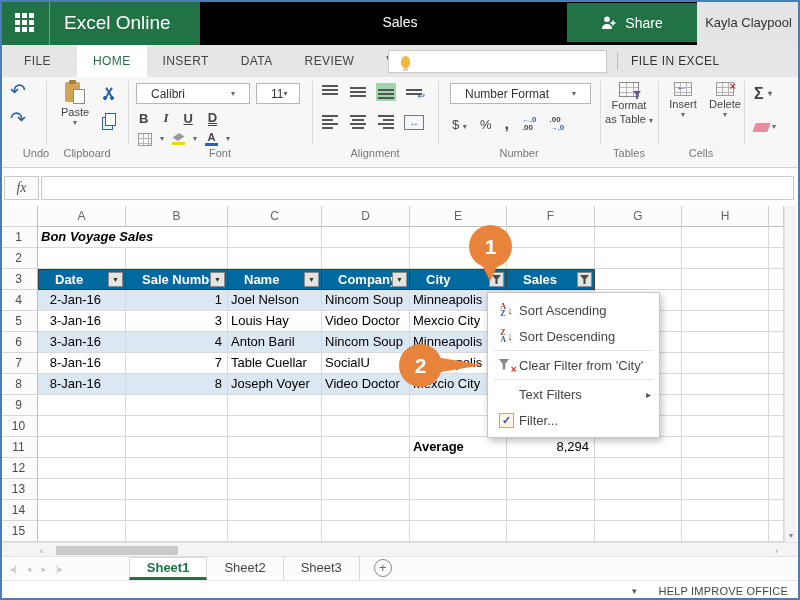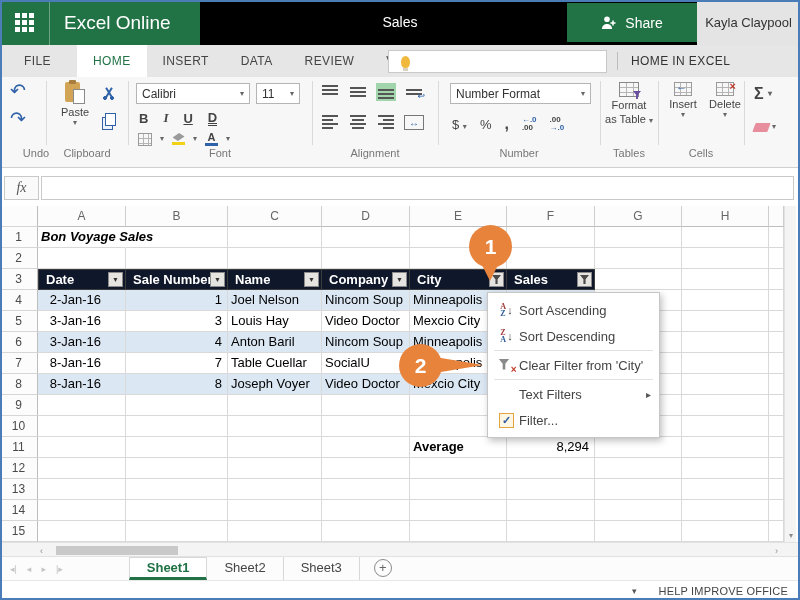--- a/index.html
+++ b/index.html
@@ -45,21 +45,21 @@
   .pasteico .clip{position:absolute;left:0;top:1px;width:15px;height:20px;background:#d2a455;border-radius:2px}
   .pasteico .cliptop{position:absolute;left:4px;top:-1px;width:7px;height:4px;background:#a87e3f;border-radius:1px}
   .pasteico .page{position:absolute;right:0;bottom:0;width:12px;height:15px;background:#fff;border:1px solid #8a8a8a}
   .cutico{position:relative;width:13px;height:13px;background:
       radial-gradient(circle at 3px 11px,#2f62a8 1.6px,transparent 2.2px),
       radial-gradient(circle at 10px 11px,#2f62a8 1.6px,transparent 2.2px)}
   .cutico::before,.cutico::after{content:"";position:absolute;left:6px;top:0;width:2px;height:11px;background:#2f62a8}
   .cutico::before{transform:rotate(32deg)}.cutico::after{transform:rotate(-32deg)}
   .copyico{position:relative;width:11px;height:13px;border:1px solid #2f62a8;background:#eef3fb}
   .copyico::after{content:"";position:absolute;left:2px;top:-5px;width:9px;height:11px;border:1px solid #2f62a8;background:#fff}
-  .selbox{background:#fff;border:1px solid #b5b5b5;font-size:12px;color:#333;display:flex;align-items:center;padding:0 5px;cursor:pointer}
+  .selbox{background:#fff;border:1px solid #b5b5b5;font-size:12px;color:#333;display:flex;align-items:center;padding:0 14px;cursor:pointer}
   .selbox .caret{margin-left:auto}
   .fmtchar{font-weight:bold;font-size:13px;color:#444;cursor:pointer}
   .u1{text-decoration:underline}
   .u2{border-bottom:3px double #444;line-height:11px}
   .gridico{width:14px;height:13px;border:1px solid #9a9a9a;background-image:linear-gradient(#b5b5b5 1px,transparent 1px),linear-gradient(90deg,#b5b5b5 1px,transparent 1px);background-size:5px 5px;background-position:-1px -1px}
   .fillwrap,.fcolwrap{display:flex;flex-direction:column;align-items:center;gap:1px}
   .fillico{width:12px;height:8px;background:#9a9a9a;clip-path:polygon(0 55%,55% 0,100% 45%,45% 100%)}
   .ybar{width:13px;height:3px;background:#f2d214}
   .fA{font-weight:bold;font-size:11px;line-height:10px;color:#444}
   .bbar{width:13px;height:3px;background:#2f62a8}
@@ -91,21 +91,21 @@
   .grow{display:flex;height:21px}
   .ghead .ch{border-right:1px solid #cfcfcf;border-bottom:1px solid #bdbdbd;background:#fcfcfc;color:#666;font-size:12px;display:flex;align-items:center;justify-content:center;cursor:pointer}
   .gut{width:38px;flex:0 0 38px;border-right:1px solid #bdbdbd;border-bottom:1px solid #d6d6d6;background:#fcfcfc;color:#4a4a4a;font-size:12px;display:flex;align-items:center;justify-content:center;cursor:pointer}
   .cell{border-right:1px solid #d9d9d9;border-bottom:1px solid #d9d9d9;line-height:20px;padding:0 3px;white-space:nowrap;cursor:cell;position:relative}
   .banded{background:#dbe7f3}
   .c-title{font-weight:bold;font-style:italic;border-right-color:transparent;overflow:visible;z-index:2}
   .c-date{text-align:right;padding-right:24px}
   .c-num{text-align:right;padding-right:5px}
   .c-sumlabel{font-weight:bold}
   .c-sumval{text-align:right;padding-right:5px}
-  .theader{background:#0f172a;color:#fff;font-weight:bold;border:1px solid #3c3c3c;border-left:none;padding-left:7px}
+  .theader{background:#0369a1;color:#fff;font-weight:bold;border:1px solid #3c3c3c;border-left:none;padding-left:16px}
   .theader.firstcol{border-left:1px solid #3c3c3c}
   .fbtn{position:absolute;right:2px;top:2px;width:15px;height:15px;background:#e6e4e1;border:1px solid #8a8a8a;display:flex;align-items:center;justify-content:center;cursor:pointer;padding:0}
   .fbtn .tri{font-size:7px;color:#333;line-height:7px}
   .funnel{width:9px;height:9px;background:#4a4a4a;clip-path:polygon(0 0,100% 0,62% 48%,62% 100%,38% 100%,38% 48%)}
 
   
   .vscroll{position:absolute;left:784px;top:206px;width:12px;height:336px;background:#f4f4f4;border-left:1px solid #e2e2e2}
   .vscroll .sarr{position:absolute;left:0;width:12px;text-align:center;font-size:8px;color:#8a8a8a}
   .hscroll{position:absolute;left:0;top:542px;width:800px;height:15px;background:#f4f4f4;border-top:1px solid #e2e2e2;border-bottom:1px solid #e2e2e2}
   .hthumb{position:absolute;left:56px;top:3px;width:122px;height:9px;background:#c9c9c9;cursor:grab}
@@ -182,21 +182,21 @@
         <div class="tab">FILE</div>
         <div class="tab active">HOME</div>
         <div class="tab">INSERT</div>
         <div class="tab">DATA</div>
         <div class="tab">REVIEW</div>
         <div class="tab">VIEW</div>
       </div>
     <div class="tellme">
       <span class="bulb"></span>
     </div>
-    <div class="editexcel">HOME IN EXCEL</div>
+    <div class="editexcel">FILE IN EXCEL</div>
   </div>
 
   <div class="ribbon">
     <div class="rdiv" style="left:46px"></div>
       <div class="rdiv" style="left:128px"></div>
     <div class="rdiv" style="left:312px"></div>
       <div class="rdiv" style="left:438px"></div>
     <div class="rdiv" style="left:600px"></div>
       <div class="rdiv" style="left:658px"></div>
     <div class="rdiv" style="left:744px"></div>

